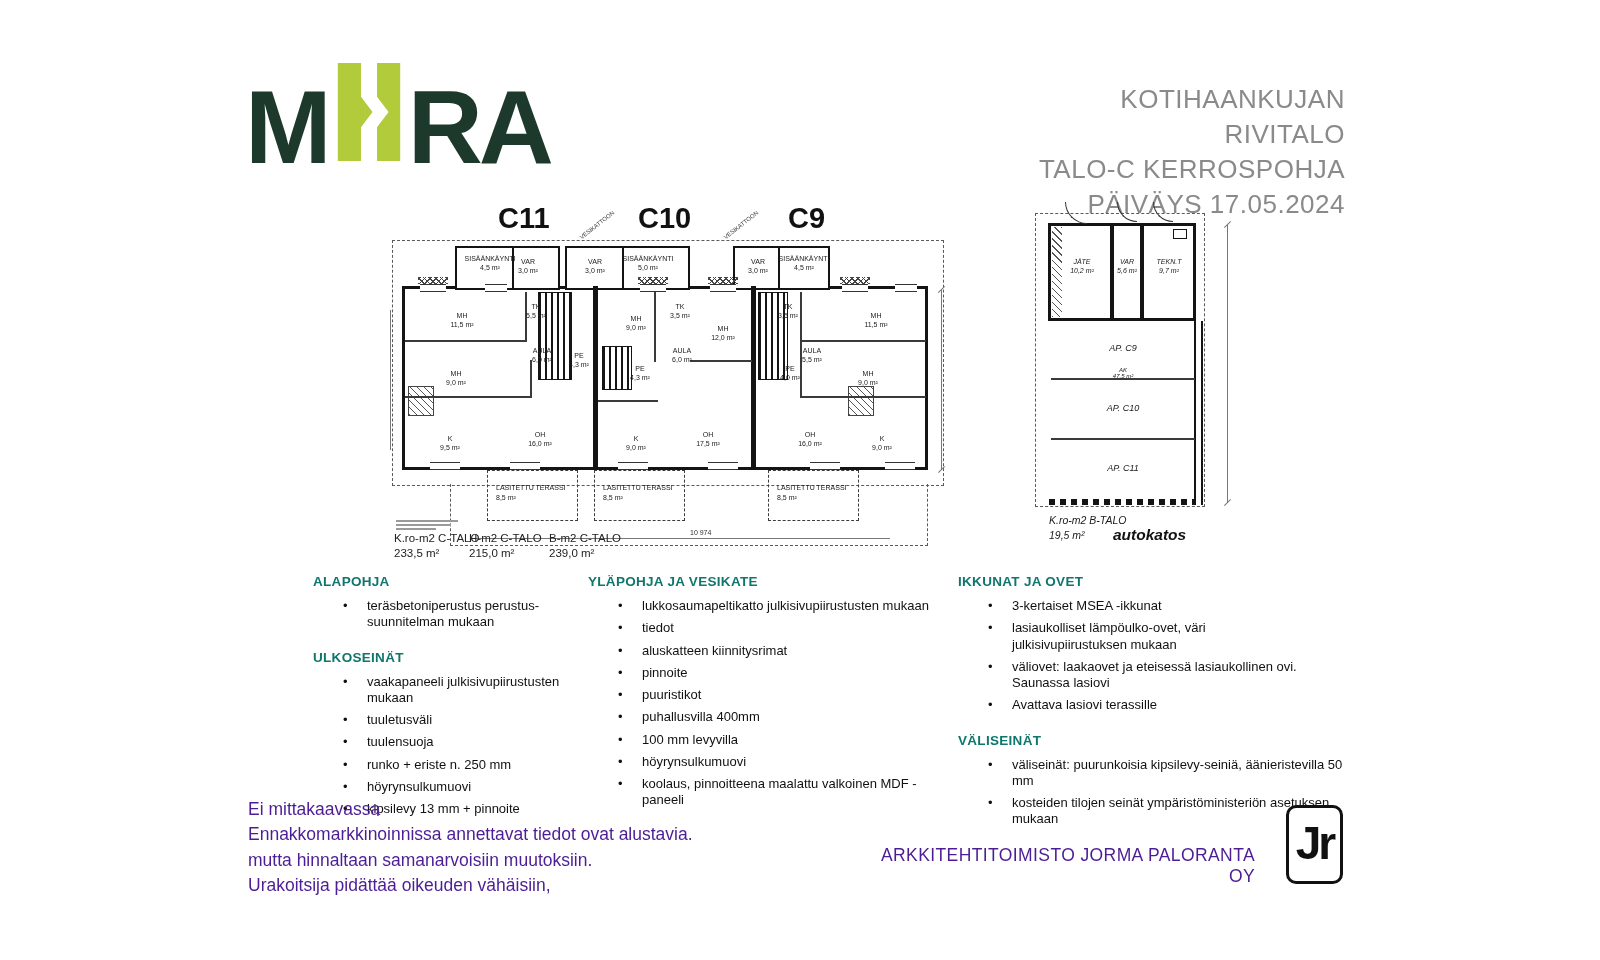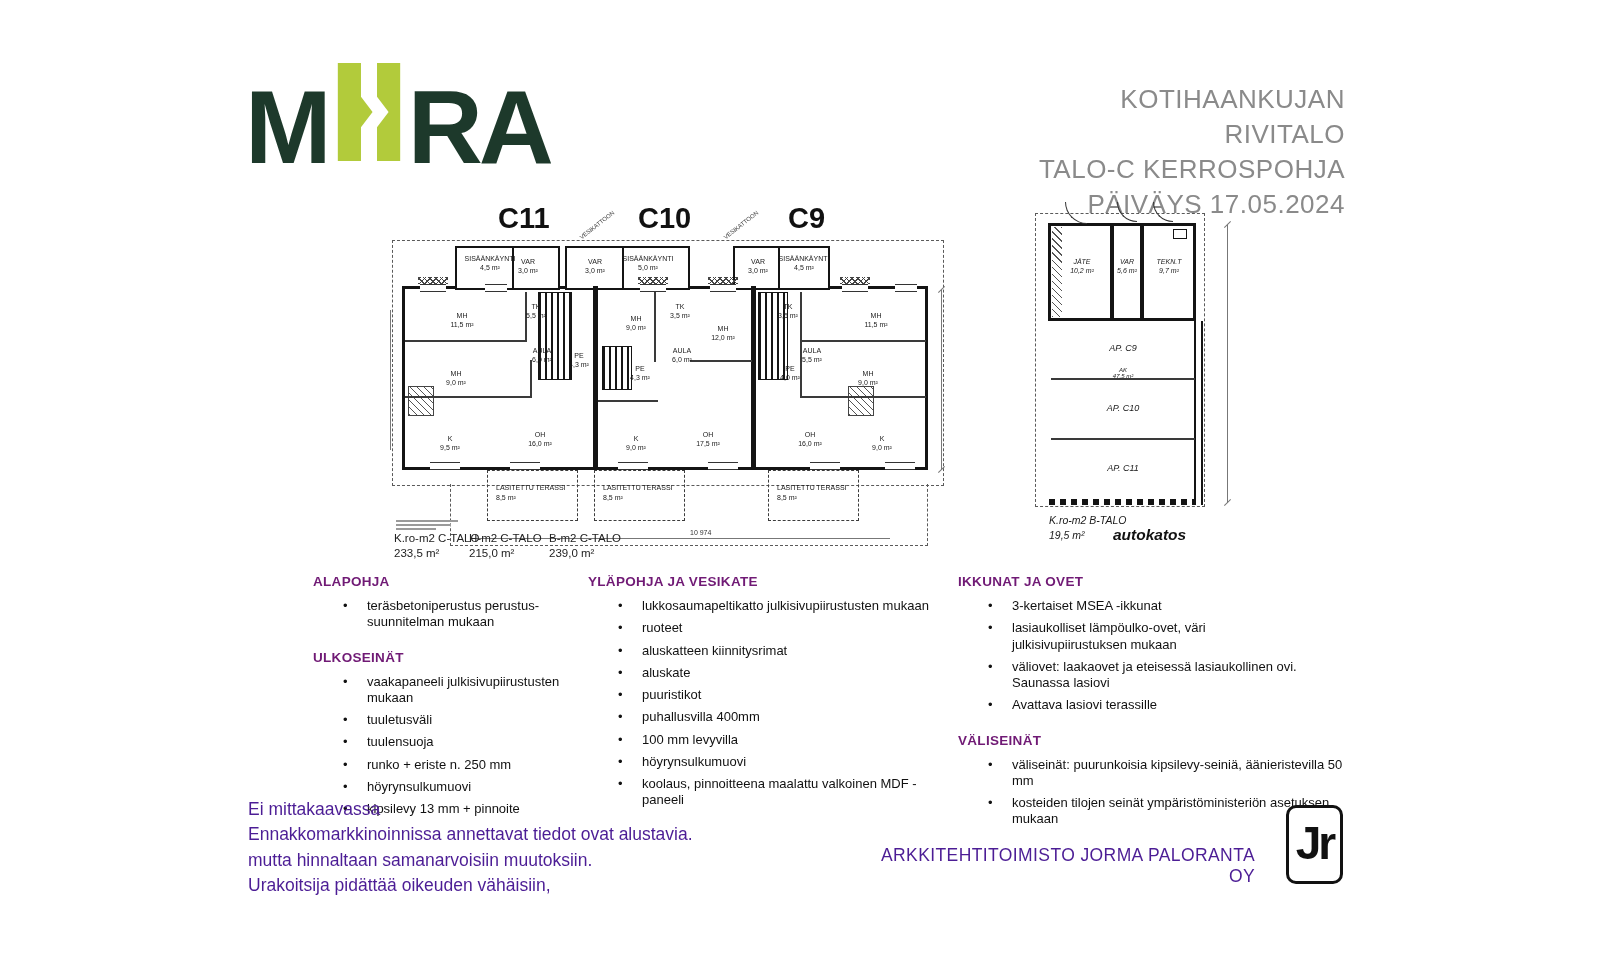--- a/index.html
+++ b/index.html
@@ -42,21 +42,21 @@
   .as-c1 { width:75px; } .as-c2 { width:80px; } .as-c3 { width:95px; }
 
   
   .cp-caption { position:absolute; font-weight:800; font-size:15.5px; color:#111; }
   .cp-room { position:absolute; transform:translate(-50%,0); text-align:center; line-height:1.3; white-space:nowrap; }
   .cp-stall { position:absolute; transform:translate(-50%,0); text-align:center; font-size:9px; }
 
   
   .spec-col { position:absolute; top:574px; }
   .spec-section { margin-bottom:19px; }
-  .spec-section h3 { font-size:13.5px; font-weight:700; color:#701a75; letter-spacing:0.3px; margin-bottom:9px; }
+  .spec-section h3 { font-size:13.5px; font-weight:700; color:#0f766e; letter-spacing:0.3px; margin-bottom:9px; }
   .spec-item { display:flex; margin-bottom:6px; font-size:13px; color:#111; }
   .spec-item .b { width:14px; margin-left:30px; flex:none; }
   .spec-item .t { white-space:pre-line; line-height:1.25; padding-left:10px; }
 
   
   .disclaimer { position:absolute; left:248px; top:797px; color:#4c1d95; font-size:17.5px; line-height:1.45; }
   .architect { position:absolute; left:880px; top:845px; width:375px; text-align:right;
                color:#4c1d95; font-size:17.5px; letter-spacing:0.4px; }
   .jp-logo { position:absolute; left:1286px; top:805px; width:57px; height:79px;
              border:3px solid #111; border-radius:10px; display:flex; align-items:center; justify-content:center; }
@@ -385,29 +385,29 @@
     </div>
   <div class="spec-col" id="spec-col2" style="left:588px; width:350px;">
       <div class="spec-section">
         <h3>YLÄPOHJA JA VESIKATE</h3>
         <div class="spec-item">
           <div class="b">•</div>
           <div class="t">lukkosaumapeltikatto julkisivupiirustusten mukaan</div>
         </div>
         <div class="spec-item">
           <div class="b">•</div>
-          <div class="t">ruoteet</div>
+          <div class="t">tiedot</div>
         </div>
         <div class="spec-item">
           <div class="b">•</div>
           <div class="t">aluskatteen kiinnitysrimat</div>
         </div>
         <div class="spec-item">
           <div class="b">•</div>
-          <div class="t">aluskate</div>
+          <div class="t">pinnoite</div>
         </div>
         <div class="spec-item">
           <div class="b">•</div>
           <div class="t">puuristikot</div>
         </div>
         <div class="spec-item">
           <div class="b">•</div>
           <div class="t">puhallusvilla 400mm</div>
         </div>
         <div class="spec-item">

